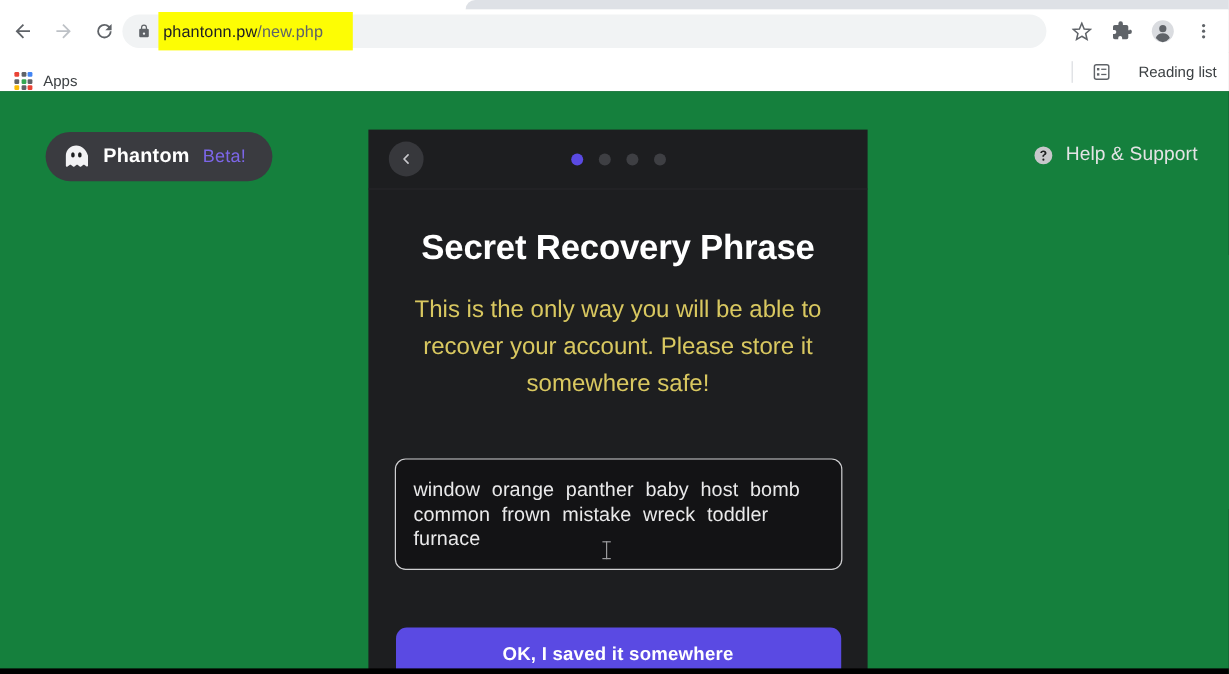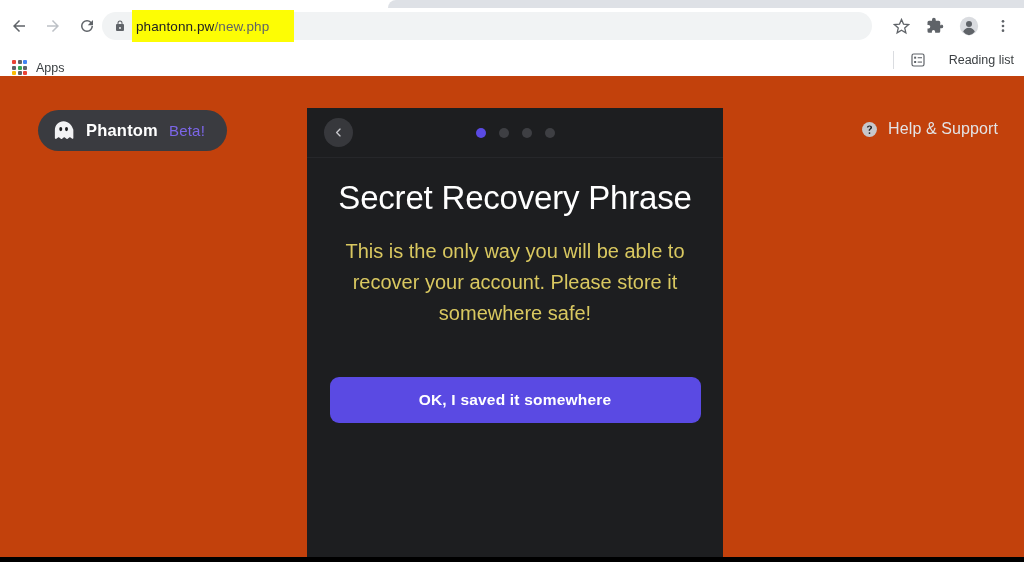--- a/index.html
+++ b/index.html
@@ -161,21 +161,21 @@
     padding: 3px 6px;
     border-radius: 4px;
   }
 
   
   .page {
     position: absolute;
     top: 76px; left: 0;
     width: 1024px;
     height: 486px;
-    background: #c2410c;
+    background: #15803d;
   }
 
   .phantom-badge {
     position: absolute;
     left: 38px;
     top: 34px;
     display: flex;
     align-items: center;
     gap: 11px;
     background: #3a3b40;
@@ -250,24 +250,24 @@
     gap: 13px;
   }
   .dot { width: 10px; height: 10px; border-radius: 50%; background: #3e3f43; }
   .dot.active { background: #5a4ae3; }
 
   .modal-body {
     padding: 0 20px;
     text-align: center;
   }
   .modal-title {
-    margin-top: 21px;
-    font-size: 33px;
+    margin-top: 33px;
+    font-size: 29px;
     color: #ffffff;
-    font-weight: 400;
+    font-weight: 700;
     letter-spacing: -.2px;
   }
   .modal-warning {
     margin-top: 19px;
     font-size: 20px;
     line-height: 1.55;
     color: #d9c860;
     padding: 0 4px;
   }
 
@@ -469,19 +469,23 @@
         <span class="dot"></span>
         <span class="dot"></span>
         <span class="dot"></span>
       </div>
     </div>
 
     <div class="modal-body">
       <h1 class="modal-title">Secret Recovery Phrase</h1>
       <p class="modal-warning">This is the only way you will be able to recover your account. Please store it somewhere safe!</p>
 
+      <div class="seed-box">
+        <div class="seed-words">window orange panther baby host bomb common frown mistake wreck toddler furnace</div>
+        <span class="text-caret"></span>
+      </div>
 
       <button class="save-btn">OK, I saved it somewhere</button>
     </div>
   </div>
 </div>
 
 <div class="bottom-bar"></div>
 
 </body></html>

